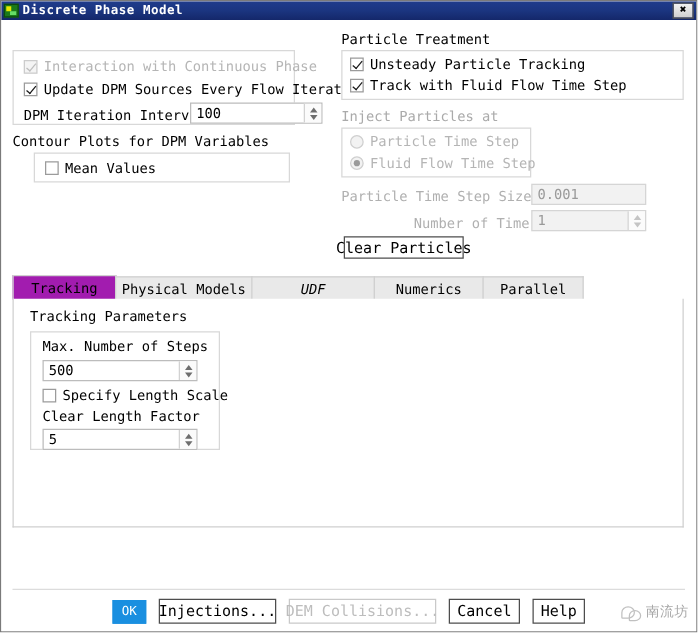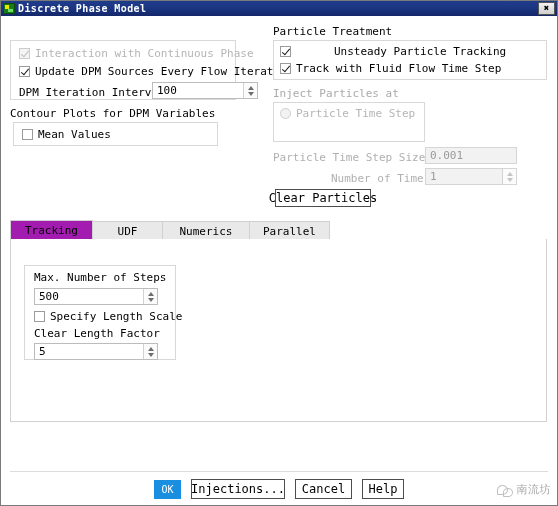--- a/index.html
+++ b/index.html
@@ -368,46 +368,50 @@
         <span>100</span>
         <span class="spin">
           <span class="up"></span>
           <span class="dn"></span>
         </span>
       </div>
     </div>
 
     <div style="position:absolute;left:9px;top:91px;" class="grp-title">Contour Plots for DPM Variables</div>
 
-    <div class="panel" style="position:absolute;left:12px;top:106px;width:205px;height:24px;padding-left:40px;">
+    <div class="panel" style="position:absolute;left:26px;top:106px;width:205px;height:24px;padding-left:40px;">
       <div class="cb" style="position:absolute;left:8px;top:5px;">
         <span class="cb-box"></span>
         <span class="cb-label">Mean Values</span>
       </div>
     </div>
 
     <div style="position:absolute;left:272px;top:9px;" class="grp-title">Particle Treatment</div>
 
     <div class="panel" style="position:absolute;left:272px;top:24px;width:274px;height:40px;">
-      <div class="cb" style="position:absolute;left:6px;top:4px;gap:38px;">
+      <div class="cb" style="position:absolute;left:6px;top:4px;">
         <span class="cb-box checked"></span>
         <span class="cb-label">Unsteady Particle Tracking</span>
       </div>
       <div class="cb" style="position:absolute;left:6px;top:21px;">
         <span class="cb-box checked"></span>
         <span class="cb-label">Track with Fluid Flow Time Step</span>
       </div>
     </div>
 
     <div style="position:absolute;left:272px;top:71px;" class="grp-title disabled">Inject Particles at</div>
 
     <div class="panel" style="position:absolute;left:272px;top:86px;width:152px;height:40px;">
       <div class="rb" style="position:absolute;left:6px;top:4px;">
         <span class="rb-dot"></span>
         <span class="rb-label">Particle Time Step</span>
+      </div>
+      <div class="rb" style="position:absolute;left:6px;top:21px;">
+        <span class="rb-dot sel"></span>
+        <span class="rb-label">Fluid Flow Time Step</span>
       </div>
     </div>
 
     <div class="lbl dis" style="position:absolute;left:272px;top:135px;">Particle Time Step Size (s)</div>
     <div class="field dis" style="position:absolute;left:424px;top:131px;width:92px;">
       <span>0.001</span>
     </div>
 
     <div class="lbl dis" style="position:absolute;left:330px;top:156px;">Number of Time Steps</div>
     <div class="field dis" style="position:absolute;left:424px;top:152px;width:92px;">
@@ -415,26 +419,28 @@
       <span class="spin dis">
         <span class="up"></span>
         <span class="dn"></span>
       </span>
     </div>
 
     <div class="btn" style="position:absolute;left:274px;top:173px;width:96px;height:18px;">Clear Particles</div>
 
     <div class="tabstrip">
       <div class="tab active" style="width:83px;">Tracking</div>
-      <div class="tab" style="width:71px;">UDF</div>
+      <div class="tab" style="width:110px;">Physical Models</div>
+      <div class="tab" style="width:99px;font-style:italic;">UDF</div>
       <div class="tab" style="width:88px;">Numerics</div>
       <div class="tab" style="width:81px;">Parallel</div>
     </div>
 
     <div class="tabpanel">
+      <div class="grp-title" style="position:absolute;left:13px;top:8px;">Tracking Parameters</div>
 
       <div class="panel" style="position:absolute;left:13px;top:26px;width:152px;height:95px;">
 
         <div class="lbl" style="position:absolute;left:9px;top:5px;">Max. Number of Steps</div>
 
         <div class="field" style="position:absolute;left:9px;top:22px;width:124px;">
           <span>500</span>
           <span class="spin">
             <span class="up"></span>
             <span class="dn"></span>
@@ -456,20 +462,21 @@
           </span>
         </div>
       </div>
     </div>
 
     <div class="sep"></div>
 
     <div class="footer">
       <div class="btn primary" style="width:27px;height:19px;">OK</div>
       <div class="btn" style="width:94px;height:20px;">Injections...</div>
+      <div class="btn dis" style="width:118px;height:20px;">DEM Collisions...</div>
       <div class="btn" style="width:57px;height:20px;">Cancel</div>
       <div class="btn" style="width:42px;height:20px;">Help</div>
     </div>
 
     <div class="watermark">
       <span class="wm-logo">
         <span class="b1"></span>
           <span class="b2"></span>
       </span>
       <span class="wm-text">南流坊</span>

